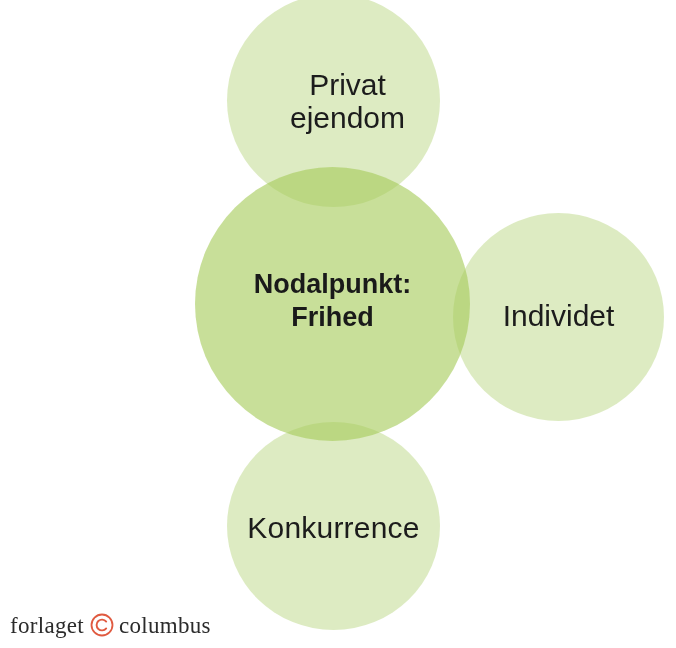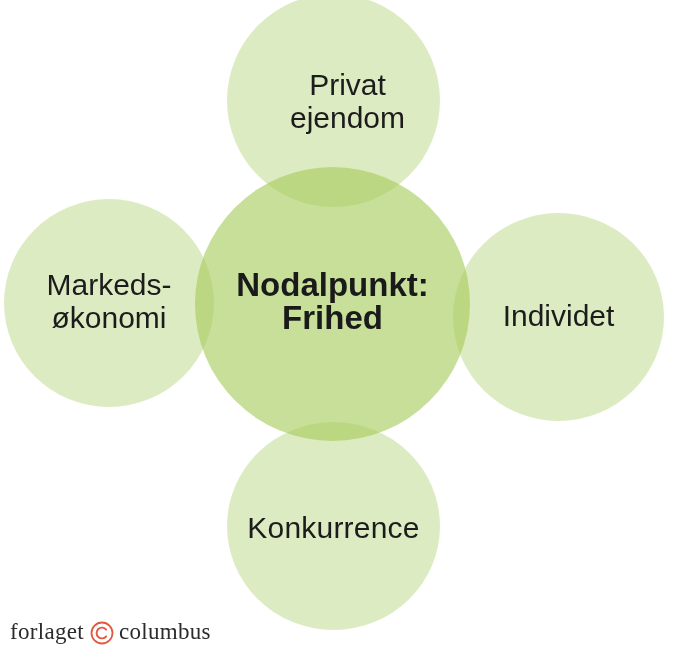--- a/index.html
+++ b/index.html
@@ -34,21 +34,21 @@
       background: rgba(200, 223, 156, 0.62);
       color: #1c1c1c;
       font-size: 30px;
       line-height: 33px;
       font-weight: normal;
       z-index: 1;
     }
     .center {
       background: rgba(166, 204, 90, 0.62);
       color: #1a1a1a;
-      font-size: 33px;
+      font-size: 27px;
       line-height: 33px;
       font-weight: bold;
       z-index: 2;
     }
     .label {
       display: block;
       white-space: pre-line;
       position: relative;
       z-index: 3;
     }
@@ -63,21 +63,21 @@
     #node-right .label  { margin-top: -4px; }
     #node-bottom .label { margin-top: 2px; letter-spacing: 0.2px; }
     #node-center .label { margin-top: -7px; }
 
     .footer {
       position: absolute;
       left: 10px;
       top: 613px;
       height: 32px;
       display: flex;
-      align-items: flex-end;
+      align-items: flex-start;
       font-family: "Liberation Serif", "DejaVu Serif", serif;
       font-size: 23px;
       color: #2b2b2b;
       letter-spacing: 0.3px;
     }
     .copy-mark {
       display: inline-flex;
       align-items: center;
       justify-content: center;
       width: 24px;
@@ -88,24 +88,20 @@
 </head>
 <body>
 
 <div class="diagram">
 
   <div class="circle outer" id="node-top">
     <span class="label">Privat
 ejendom</span>
   </div>
 
-  <div class="circle outer" id="node-left">
-    <span class="label">Markeds-
-økonomi</span>
-  </div>
 
   <div class="circle outer" id="node-right">
     <span class="label">Individet</span>
   </div>
 
   <div class="circle outer" id="node-bottom">
     <span class="label">Konkurrence</span>
   </div>
 
   <div class="circle center" id="node-center">

